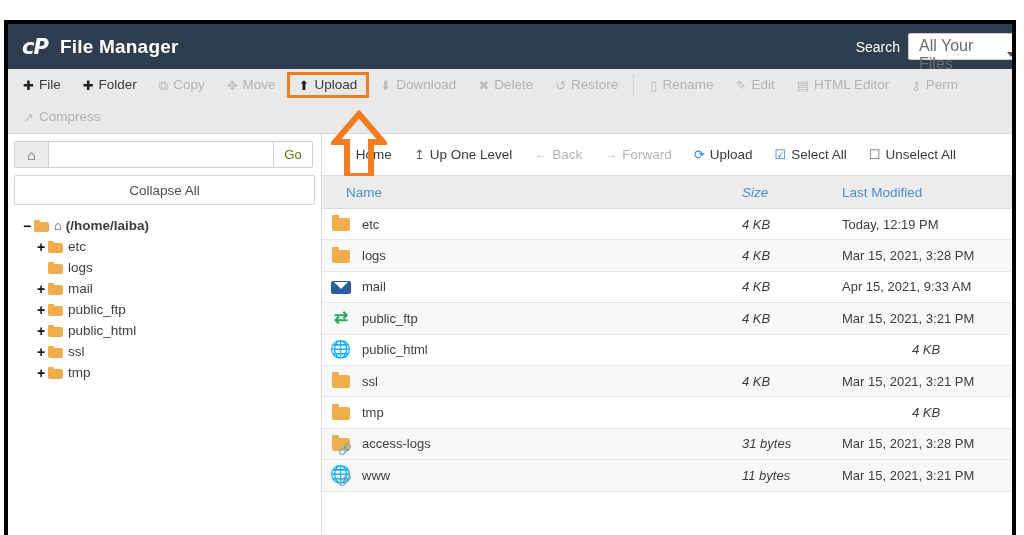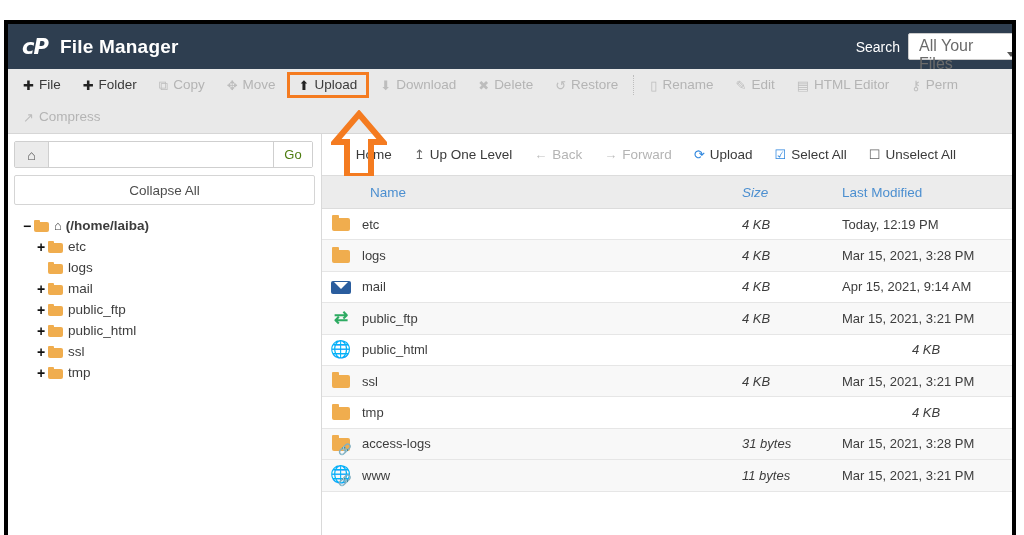--- a/index.html
+++ b/index.html
@@ -290,21 +290,21 @@
   .fl-head {
     display: flex;
     height: 32px;
     align-items: center;
     background: #ececec;
     border-bottom: 1px solid #dcdcdc;
     border-top: 1px solid #dcdcdc;
     color: #4c8fd0;
     font-size: 13.5px;
   }
-  .col-name { flex: 1; padding-left: 48px; box-sizing: border-box;}
+  .col-name { flex: 1; padding-left: 24px; box-sizing: border-box;}
   .col-size { width: 100px; flex: 0 0 100px; font-style: italic;}
   .col-mod  { width: 170px; flex: 0 0 170px;}
   .fl-row {
     display: flex;
     align-items: center;
     height: 30.4px;
     border-bottom: 1px solid #e6e6e6;
     font-size: 13px;
     color: #3d3d3d;
     background:#ffffff;
@@ -558,21 +558,21 @@
             </div>
             <div class="col-size">4 KB</div>
             <div class="col-mod">Mar 15, 2021, 3:28 PM</div>
           </div>
           <div class="fl-row">
             <div class="col-name">
               <span class="ficon ic-mail"></span>
               <span>mail</span>
             </div>
             <div class="col-size">4 KB</div>
-            <div class="col-mod">Apr 15, 2021, 9:14 AM</div>
+            <div class="col-mod">Apr 15, 2021, 9:33 AM</div>
           </div>
           <div class="fl-row alt">
             <div class="col-name">
               <span class="ficon ic-ftp">⇄</span>
               <span>public_ftp</span>
             </div>
             <div class="col-size">4 KB</div>
             <div class="col-mod">Mar 15, 2021, 3:21 PM</div>
           </div>
           <div class="fl-row">

